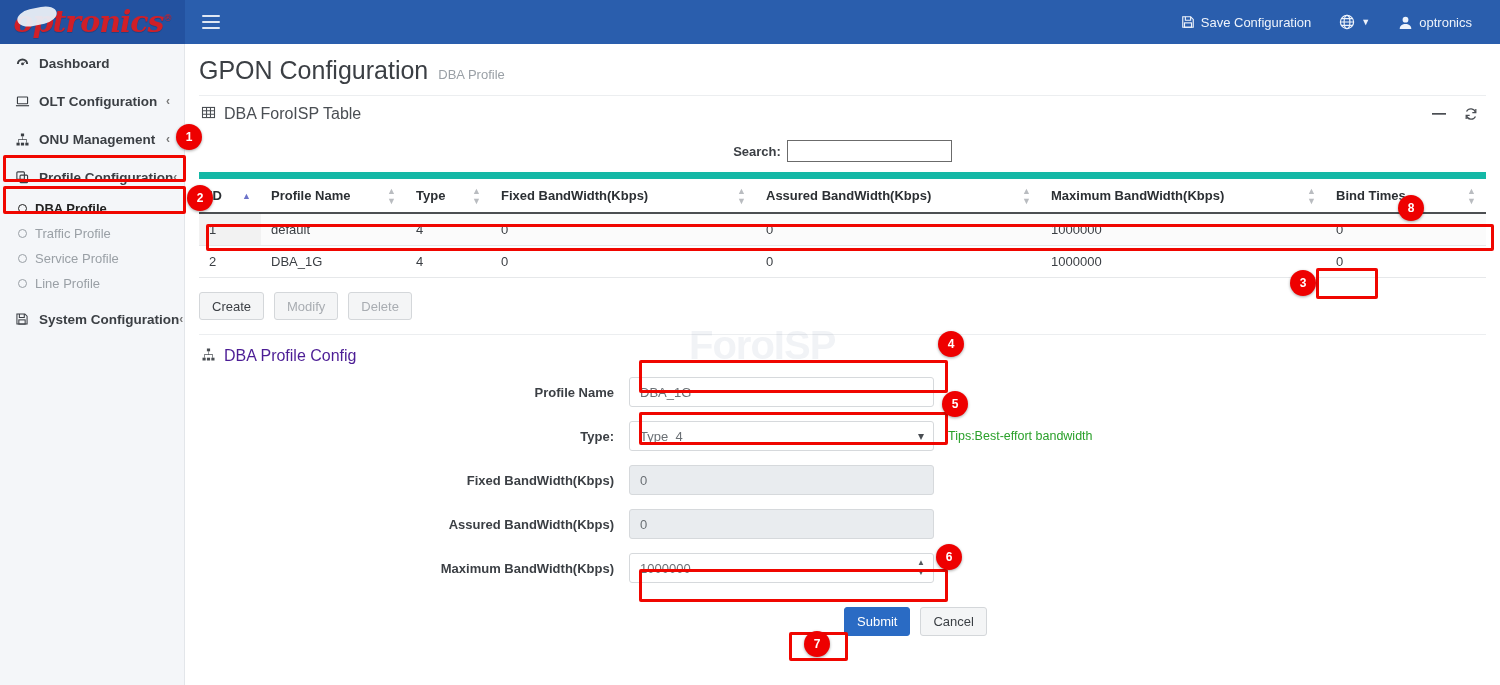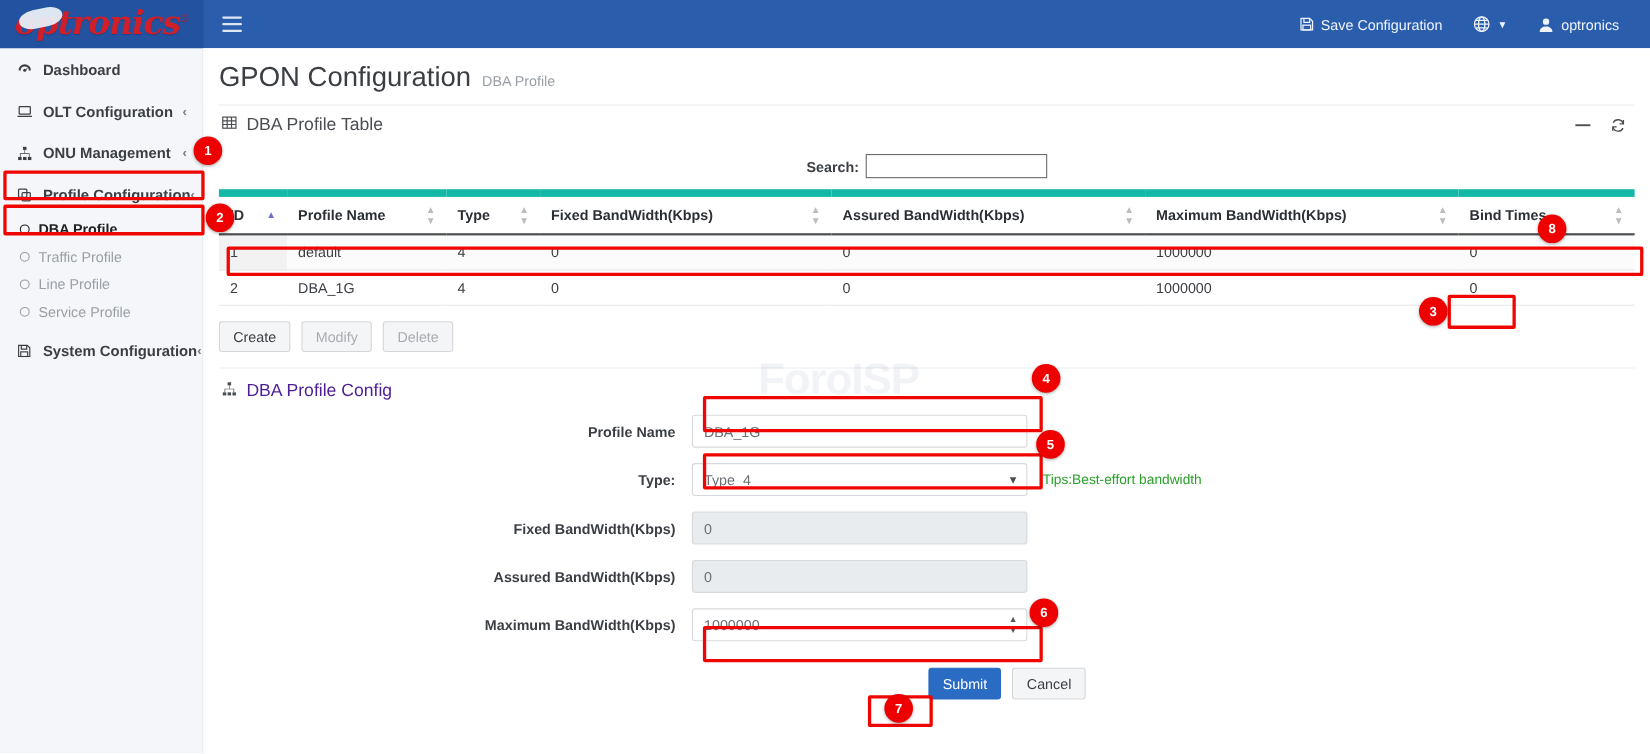--- a/index.html
+++ b/index.html
@@ -317,27 +317,27 @@
     <div class="nav-sub">
       <span class="dot">
           <span></span>
         </span>
       <span class="slbl">Traffic Profile</span>
     </div>
     <div class="nav-sub">
       <span class="dot">
           <span></span>
         </span>
-      <span class="slbl">Line Profile</span>
+      <span class="slbl">Service Profile</span>
     </div>
     <div class="nav-sub">
       <span class="dot">
           <span></span>
         </span>
-      <span class="slbl">Service Profile</span>
+      <span class="slbl">Line Profile</span>
     </div>
 
     <div class="nav-item bold" style="margin-top:4px">
       <span class="ico">
         <svg width="14" height="14" viewBox="0 0 16 16" fill="none" stroke="#3b3f44" stroke-width="1.2">
           <path d="M2.2 2.2h9l2.6 2.6v9h-11.6z"></path>
             <path d="M5 2.2v4h5.6v-4"></path>
             <rect x="4.4" y="9" width="7.2" height="4.8"></rect>
         </svg>
       </span>
@@ -355,21 +355,21 @@
 
     <div class="panel">
       <div class="panel-head">
         <span class="panel-title">
           <span>
             <svg width="15" height="15" viewBox="0 0 16 16" fill="none" stroke="#4a4e53" stroke-width="1.15">
               <rect x="1.6" y="2.6" width="12.8" height="10.8"></rect>
                 <path d="M1.6 6.2h12.8M1.6 9.8h12.8M5.9 2.6v10.8M10.1 2.6v10.8"></path>
             </svg>
           </span>
-          <span>DBA Profile Table</span>
+          <span>DBA ForoISP Table</span>
         </span>
         <span class="panel-tools">
           <span class="tool-btn">
             <svg width="14" height="4" viewBox="0 0 14 4">
                 <rect x="0" y="1" width="14" height="1.7" fill="#4a4e53"></rect>
               </svg>
           </span>
           <span class="tool-btn">
             <svg width="14" height="14" viewBox="0 0 16 16" fill="none" stroke="#4a4e53" stroke-width="1.4">
               <path d="M13.2 6.3A5.5 5.5 0 002.9 5.2"></path>

